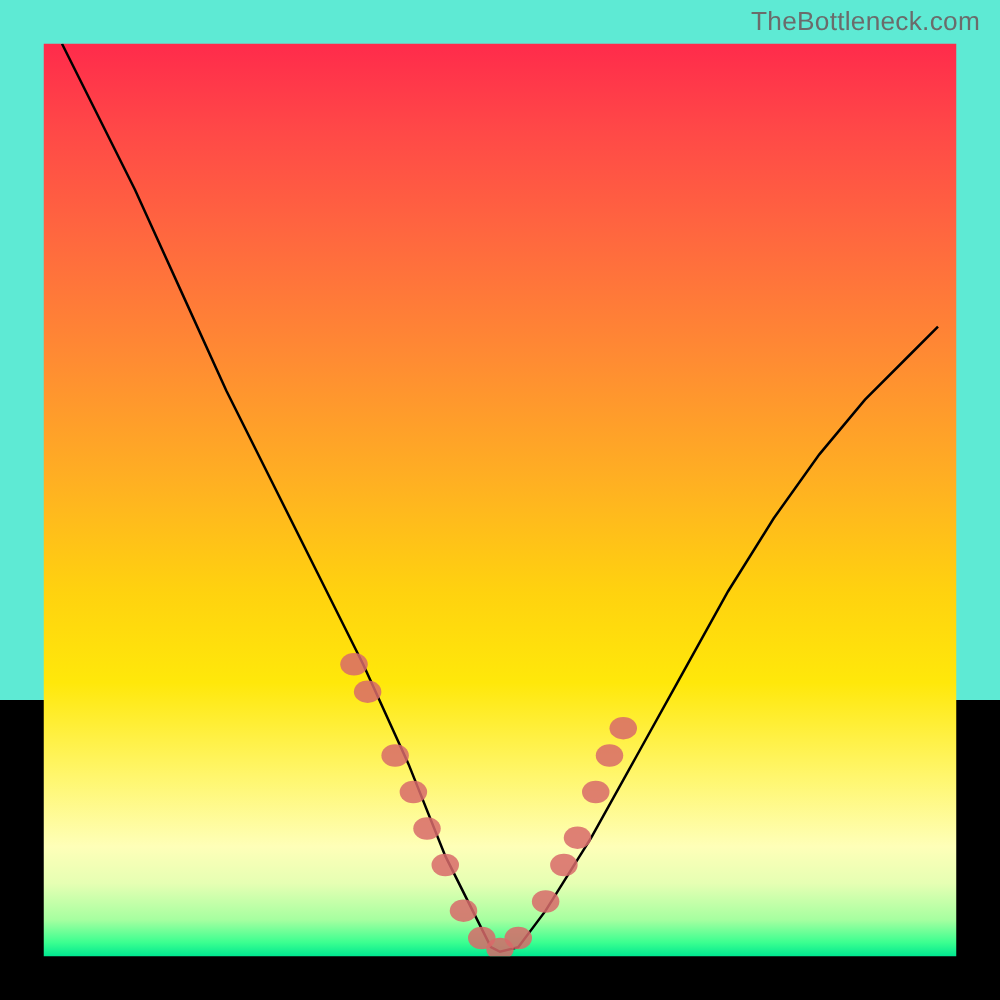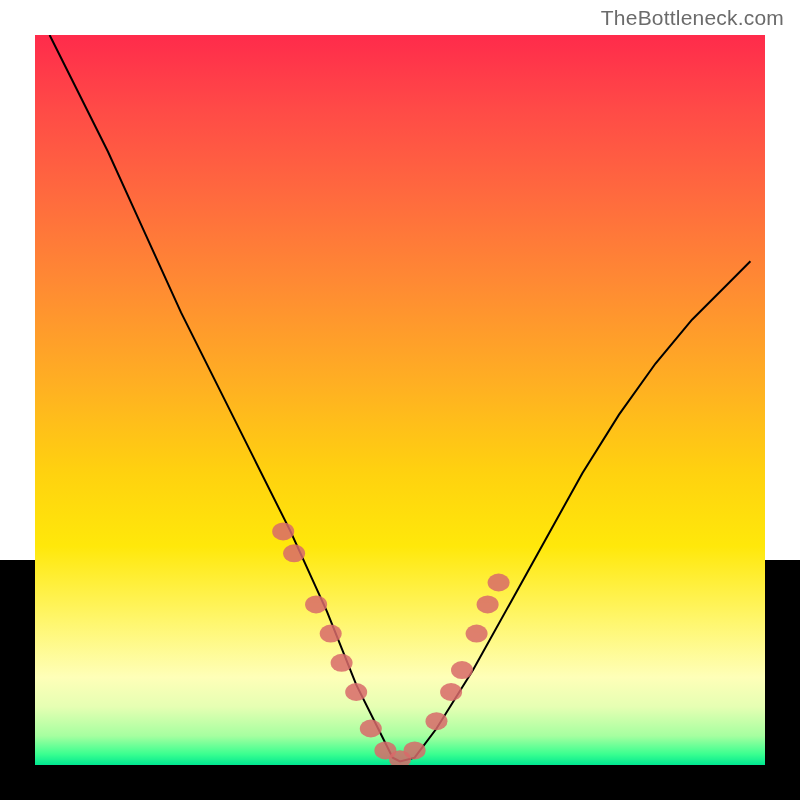--- a/index.html
+++ b/index.html
@@ -8,21 +8,21 @@
     width: 800px;
     height: 800px;
     background: #000;
     overflow: hidden;
     font-family: Arial, Helvetica, sans-serif;
   }
   .chart-wrap {
     position: relative;
     width: 800px;
     height: 560px;
-    background: #ffffff;
+    background: #5eead4;
   }
   .plot {
     position: absolute;
     left: 35px;
     top: 35px;
     width: 730px;
     height: 730px;
     background: linear-gradient(
       to bottom,
       #ff2b4b 0%,

